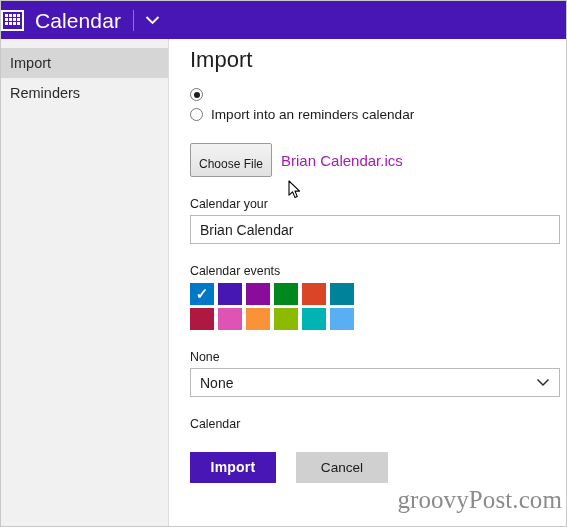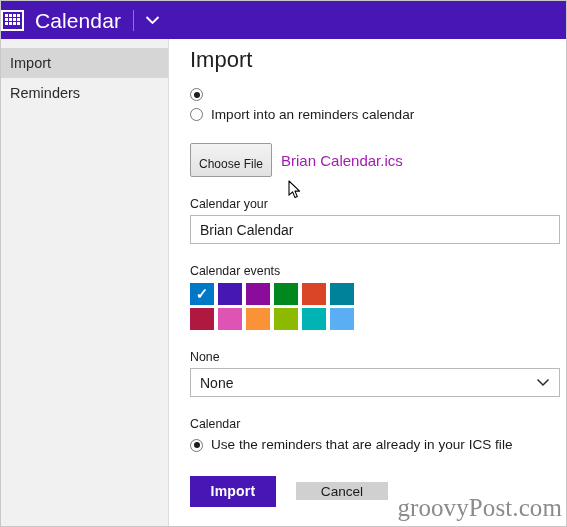--- a/index.html
+++ b/index.html
@@ -272,31 +272,31 @@
     font-family: "Liberation Sans", sans-serif;
     cursor: default;
     letter-spacing: .2px;
   }
   .btn-secondary {
     background: #d0d0d0;
     color: #1b1b1b;
     font-size: 13.6px;
     border: none;
     width: 92px;
-    height: 18px;
+    height: 31px;
     margin-left: 20px;
     font-family: "Liberation Sans", sans-serif;
     cursor: default;
   }
 
   
   .watermark {
     position: absolute;
     right: 4px;
-    bottom: 4px;
+    bottom: 12px;
     font-family: "Liberation Serif", serif;
     font-size: 25px;
     color: #8b8b8b;
     letter-spacing: .1px;
     pointer-events: none;
     white-space: nowrap;
   }
 
   
   .cursor {
@@ -395,24 +395,20 @@
         <span class="select-value">None</span>
         <span class="select-chev">
           <svg width="14" height="9" viewBox="0 0 14 9" aria-hidden="true">
             <path d="M1.5 1.5 L7 7 L12.5 1.5" fill="none" stroke="#2b2b2b" stroke-width="1.5"></path>
           </svg>
         </span>
       </div>
 
       <div class="field-label">Calendar</div>
       <div>
-        <div class="radio-row">
-          <span class="radio checked"></span>
-          <span class="radio-label">Use the reminders that are already in your ICS file</span>
-        </div>
       </div>
 
       <div class="btn-row">
         <button class="btn-primary">Import</button>
         <button class="btn-secondary">Cancel</button>
       </div>
 
     </div>
   </div>
 

